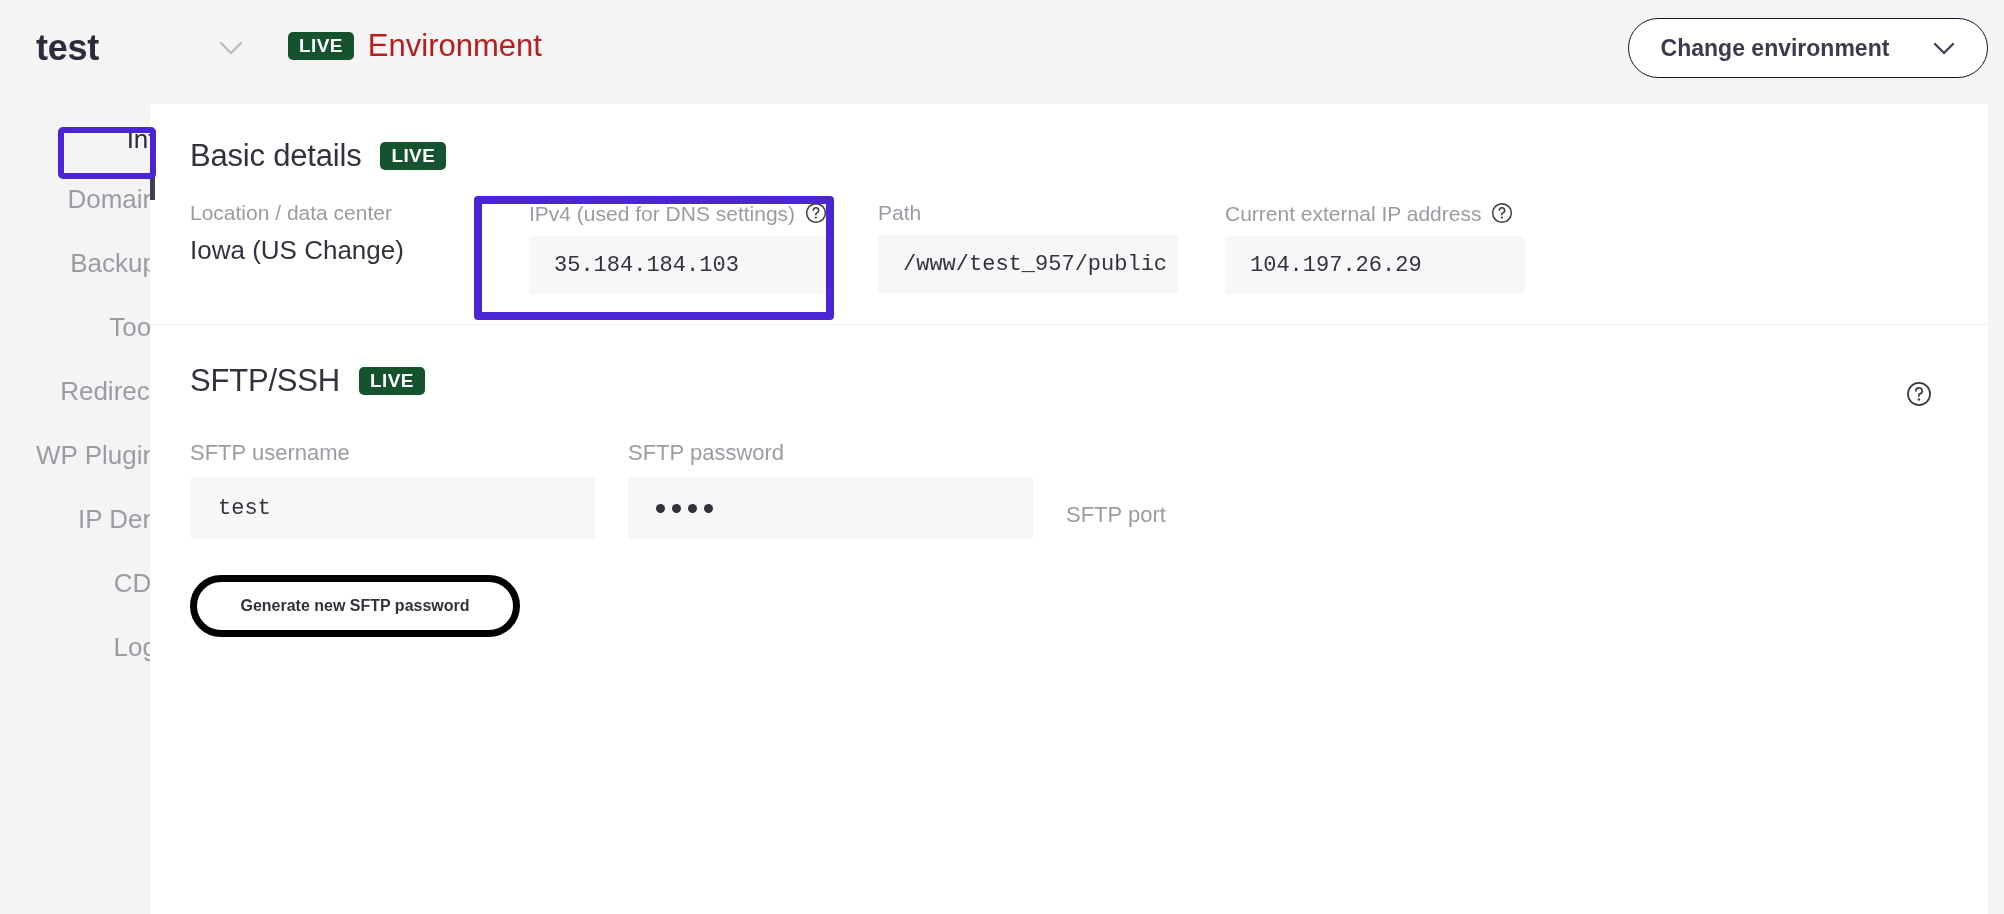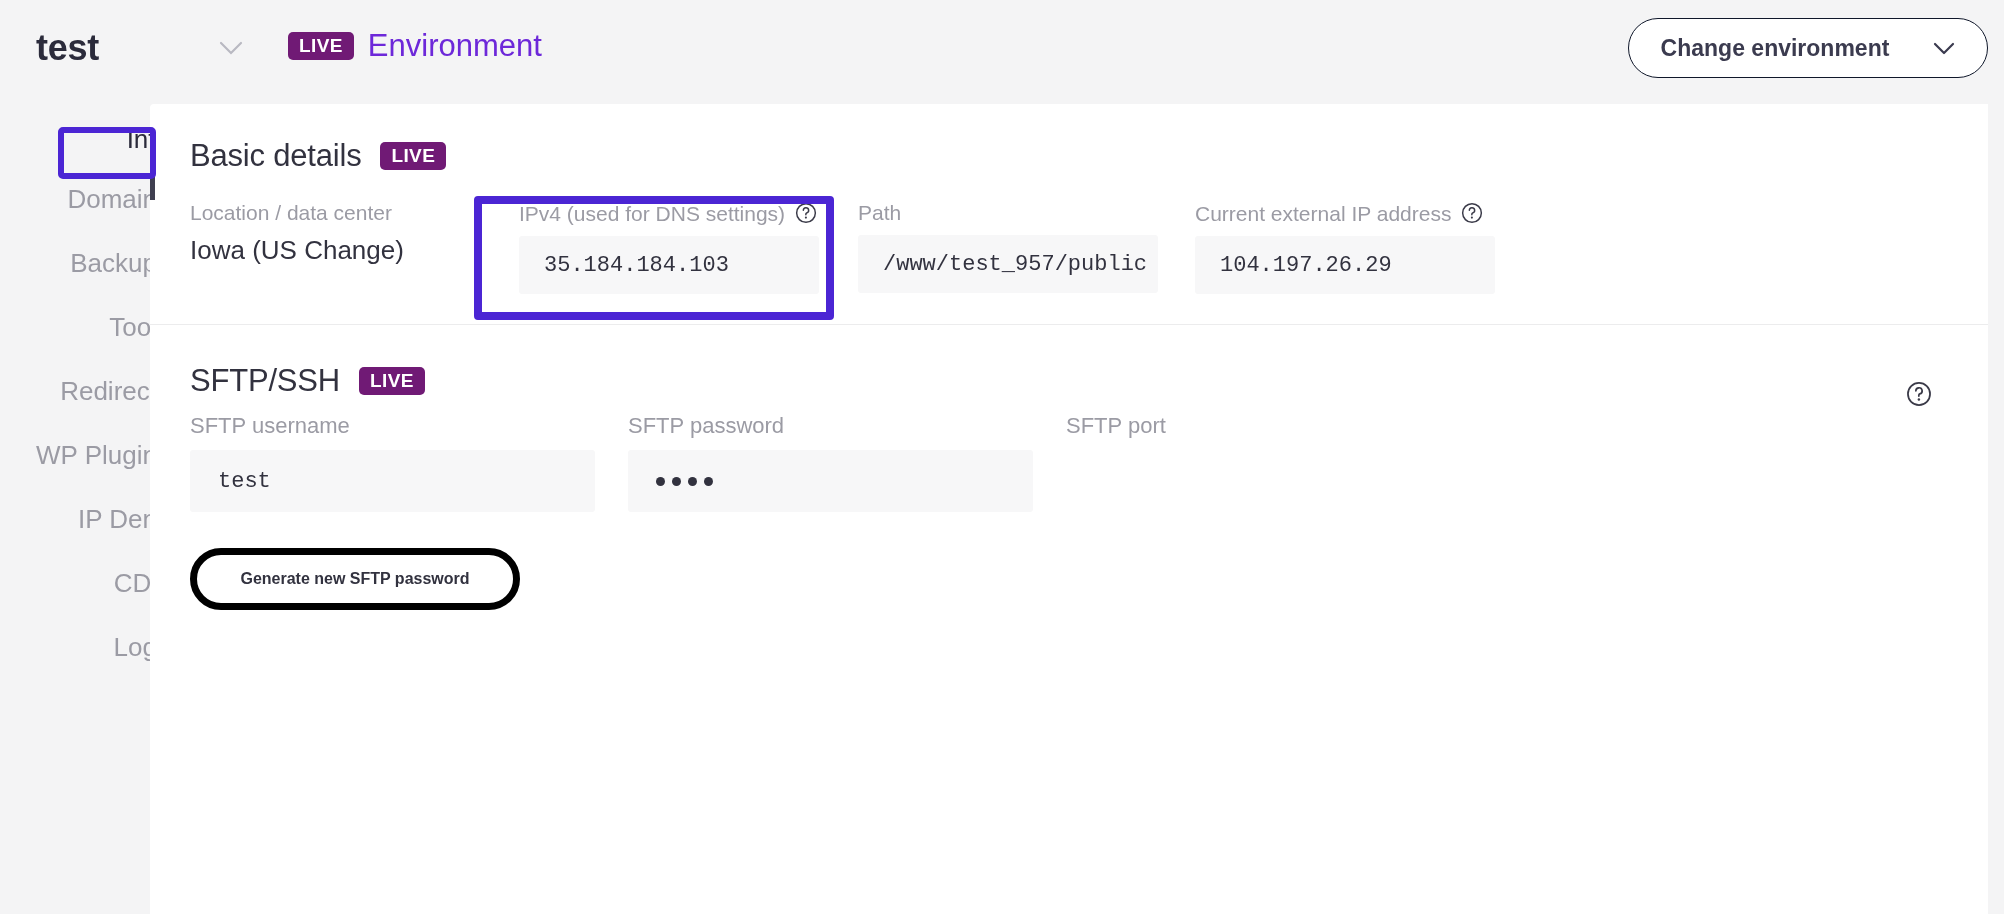--- a/index.html
+++ b/index.html
@@ -20,29 +20,29 @@
     position: absolute; left: 36px; top: 27px;
     font-size: 36px; font-weight: 700; color: #2b2b3b;
     letter-spacing: -0.3px;
   }
   .site-chevron {
     position: absolute; left: 218px; top: 38px;
     width: 26px; height: 20px; color: #b9b9c2;
   }
   .live-badge {
     display: inline-flex; align-items: center; justify-content: center;
-    background: #701a75; color: #ffffff;
+    background: #14532d; color: #ffffff;
     font-size: 19px; font-weight: 700; letter-spacing: 0.4px;
     border-radius: 5px; padding: 4px 11px 5px 11px; line-height: 1;
   }
   .env-wrap {
     position: absolute; left: 288px; top: 28px;
     display: flex; align-items: center; gap: 14px;
   }
-  .env-label { font-size: 31px; color: #6d28d9; }
+  .env-label { font-size: 31px; color: #b91c1c; }
   .change-env {
     position: absolute; right: 16px; top: 18px;
     width: 360px; height: 60px;
     background: #ffffff; border: 1px solid #0f172a; border-radius: 34px;
     display: flex; align-items: center; justify-content: center; gap: 44px;
     cursor: pointer;
   }
   .change-env-label { font-size: 23px; color: #3b3b4f; font-weight: 600; }
   .change-env-chevron { width: 22px; height: 16px; color: #3b3b4f; }
 
@@ -82,21 +82,21 @@
 
   .section { padding: 0 0 0 40px; }
   .section-basic { padding-top: 34px; padding-bottom: 30px; }
   .section-head { display: flex; align-items: center; gap: 19px; }
   .section-title {
     font-size: 31px; color: #32323f; font-weight: 400; letter-spacing: -0.2px;
   }
   .divider { height: 1px; background: #ececed; margin: 0; }
 
   .fields-row {
-    display: flex; margin-top: 28px; gap: 4px;
+    display: flex; margin-top: 28px; gap: 14px;
   }
   .field { position: relative; }
   .field-label {
     font-size: 21px; color: #9b9ba4; display: flex; align-items: center; gap: 10px;
     margin-bottom: 12px; line-height: 1;
   }
   .help-icon {
     width: 22px; height: 22px; flex: none; color: #3a3a48;
   }
   .field-value-box {
@@ -123,21 +123,21 @@
     border: 8px solid #4b25d4; border-radius: 4px;
     pointer-events: none;
   }
 
   
   .section-sftp { padding-top: 38px; position: relative; }
   .sftp-help {
     position: absolute; right: 56px; top: 56px;
     width: 26px; height: 26px; color: #3a3a48;
   }
-  .sftp-row { display: flex; margin-top: 16px; }
+  .sftp-row { display: flex; margin-top: 43px; align-items: flex-end; }
   .sftp-field { width: 405px; margin-right: 33px; }
   .sftp-field .field-value-box { width: 405px; height: 62px; padding-left: 28px; }
   .sftp-field .field-label { font-size: 22px; margin-bottom: 13px; }
   .pw-dots {
     display: flex; gap: 7px; align-items: center;
   }
   .pw-dots i { width: 9px; height: 9px; border-radius: 50%; background: #32323f; display: block; }
   .gen-btn {
     margin-top: 36px;
     width: 330px; height: 62px;

